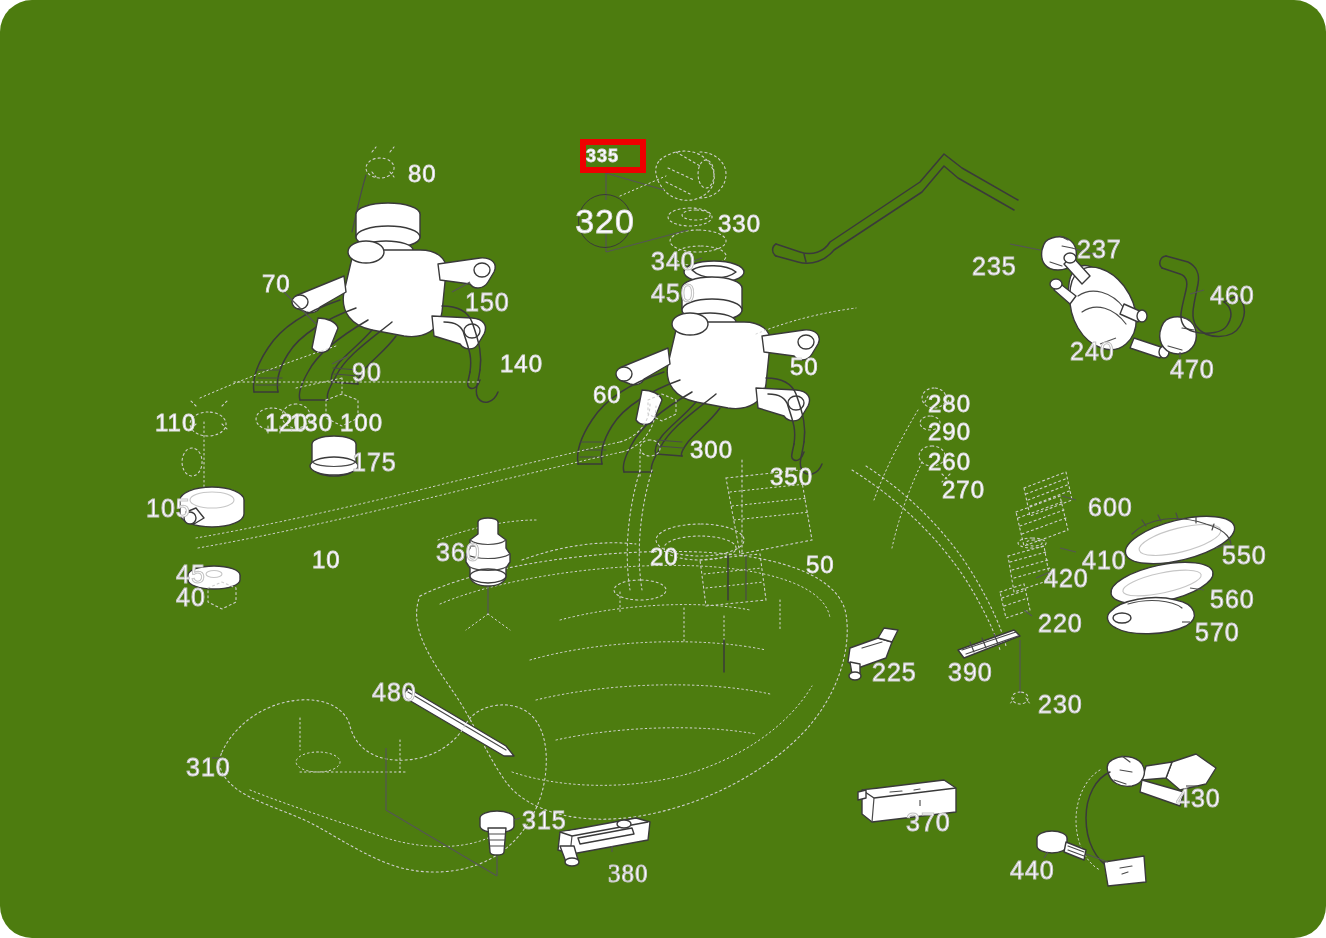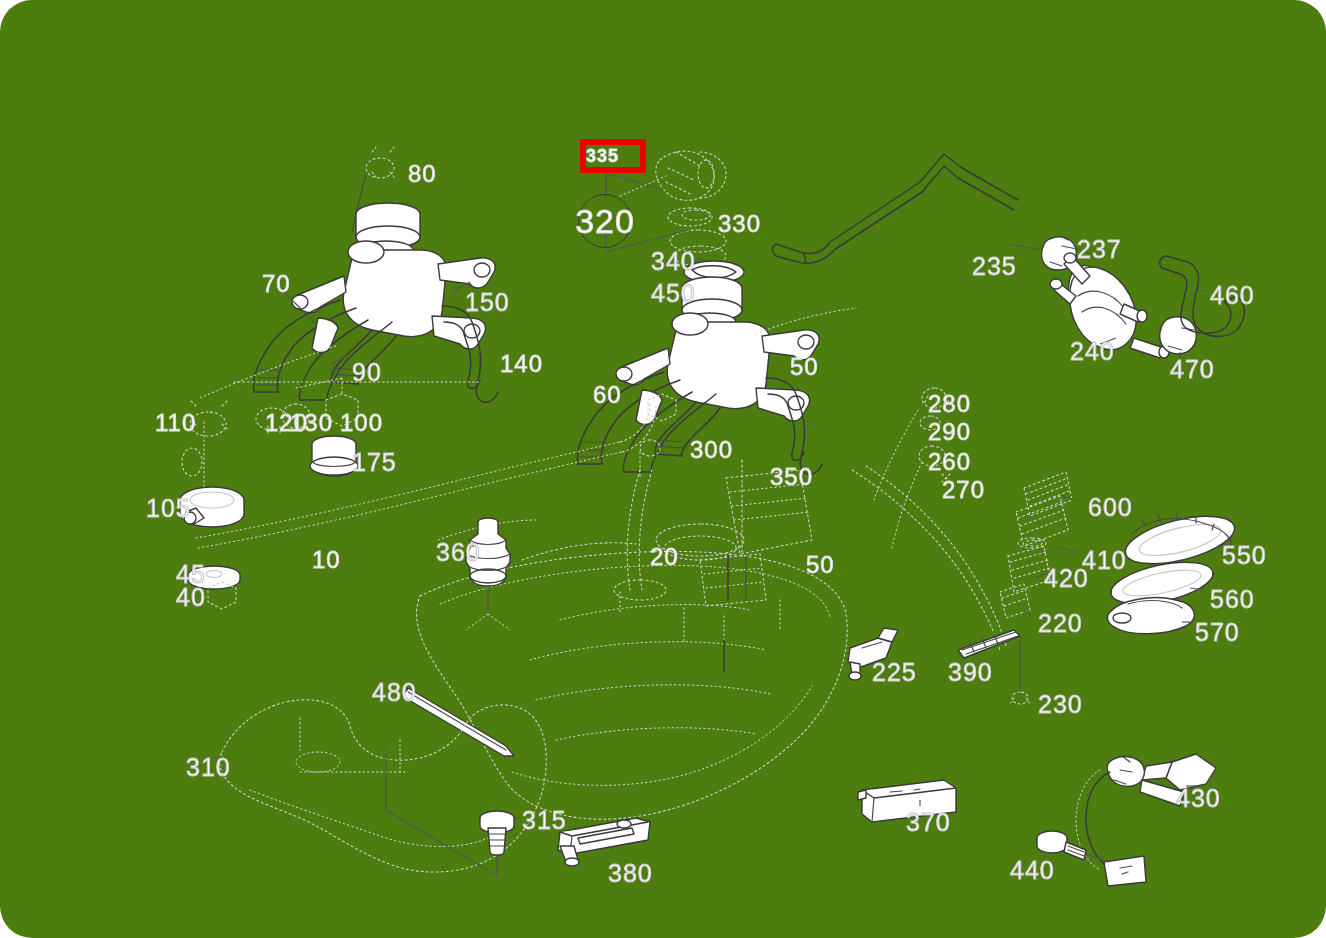--- a/index.html
+++ b/index.html
@@ -563,18 +563,18 @@
   <div class="lbl dim" style="left:1222px;top:543px;">550</div>
   <div class="lbl dim" style="left:1210px;top:587px;">560</div>
   <div class="lbl dim" style="left:1195px;top:620px;">570</div>
 
   <div class="lbl dim" style="left:872px;top:660px;">225</div>
   <div class="lbl dim" style="left:948px;top:660px;">390</div>
   <div class="lbl dim" style="left:1038px;top:692px;">230</div>
   <div class="lbl dim" style="left:372px;top:680px;">480</div>
   <div class="lbl dim" style="left:186px;top:755px;">310</div>
   <div class="lbl dim" style="left:522px;top:808px;">315</div>
-  <div class="lbl dim" style="left:608px;top:861px;">380</div>
+  <div class="lbl dim" style="left:608px;top:861px;font-family:Liberation Serif, serif;">380</div>
   <div class="lbl dim" style="left:906px;top:810px;">370</div>
   <div class="lbl dim" style="left:1176px;top:786px;">430</div>
   <div class="lbl dim" style="left:1010px;top:858px;">440</div>
 
 </div>
 
 </body></html>

